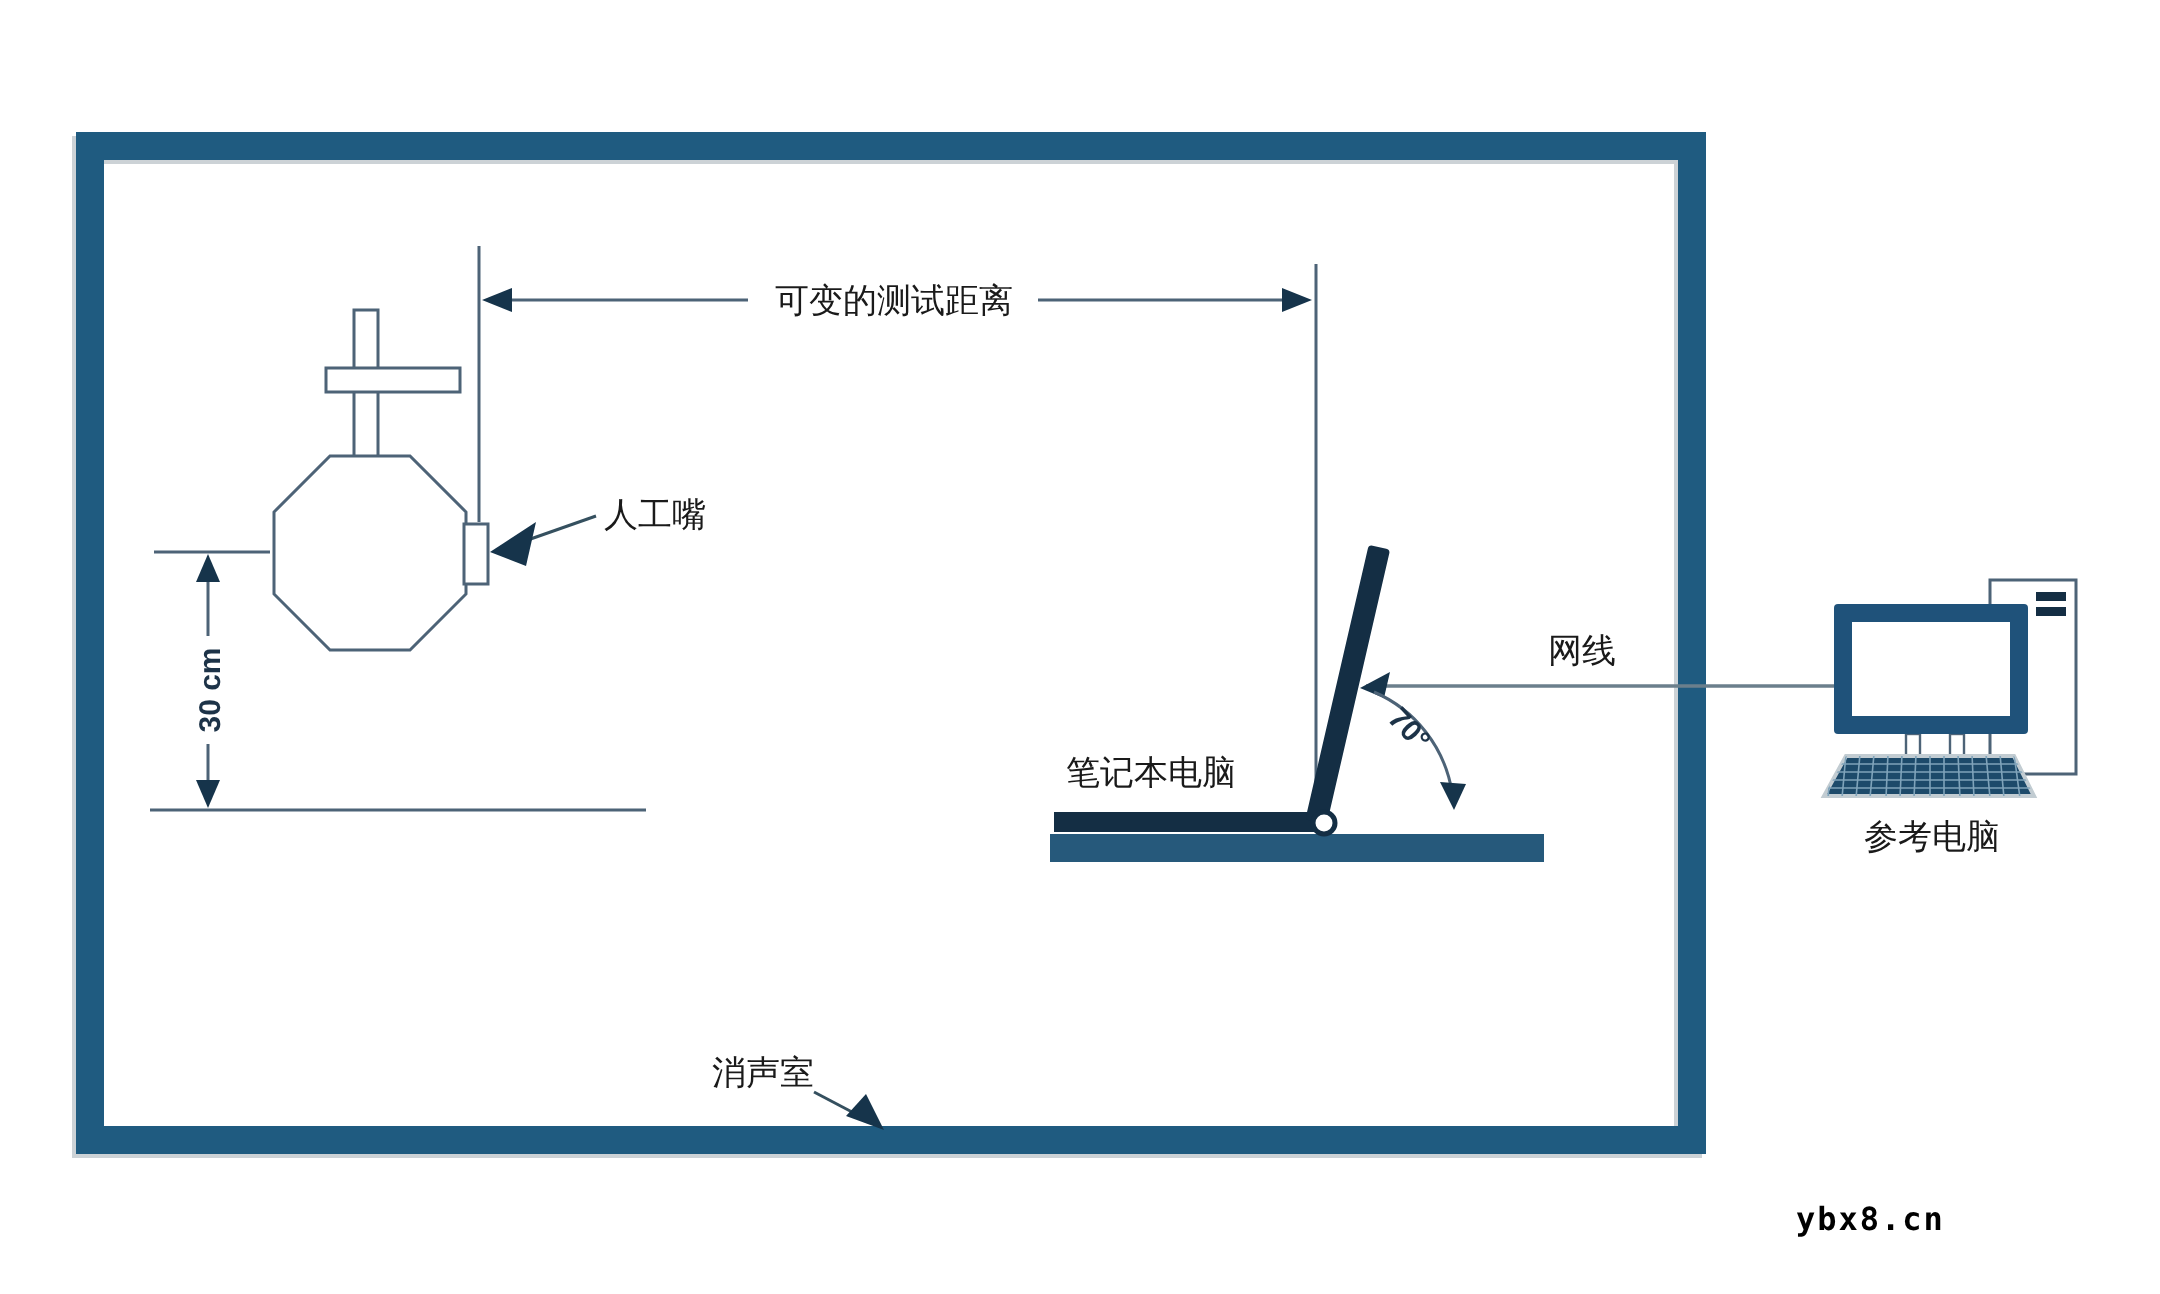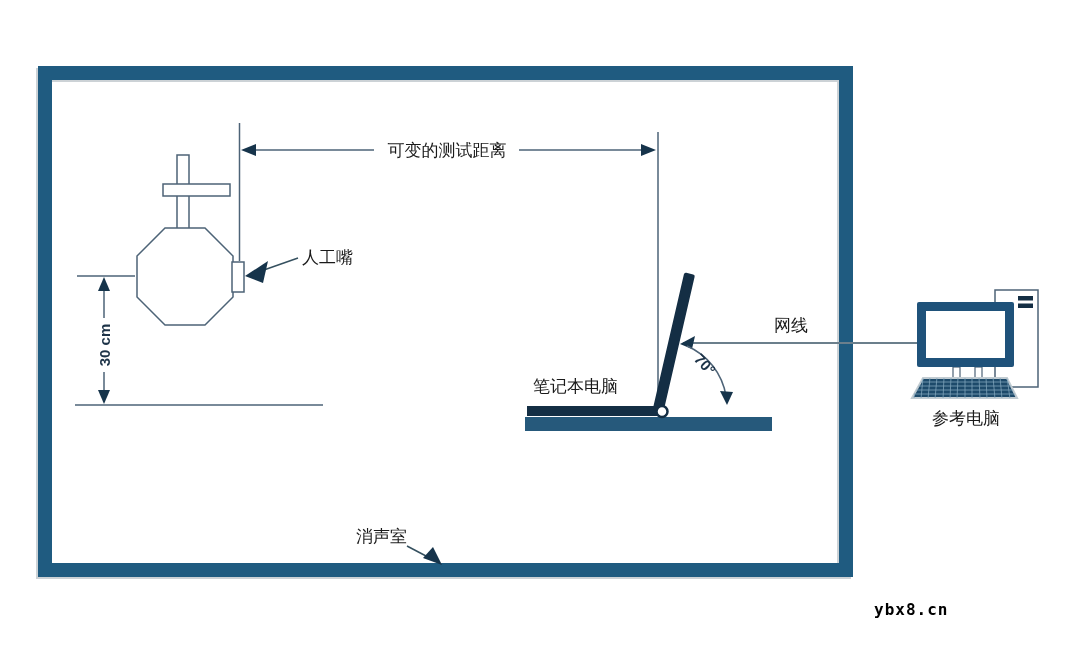--- a/index.html
+++ b/index.html
@@ -17,21 +17,21 @@
     fill:#1a1a1a;
   }
   .dim-label{
     font-family:"Liberation Sans", sans-serif;
     font-size:15px;
     font-weight:bold;
     fill:#1d3348;
   }
   .watermark{
     position:absolute;
-    left:874px;top:600px;
+    left:898px;top:600px;
     font-family:"DejaVu Sans Mono","Liberation Mono",monospace;
     font-size:16px;
     font-weight:bold;
     letter-spacing:1px;
     color:#000000;
     text-shadow:
       1px 0 0 #fff,-1px 0 0 #fff,0 1px 0 #fff,0 -1px 0 #fff,
       1px 1px 0 #fff,-1px -1px 0 #fff,1px -1px 0 #fff,-1px 1px 0 #fff;
   }
 </style>

